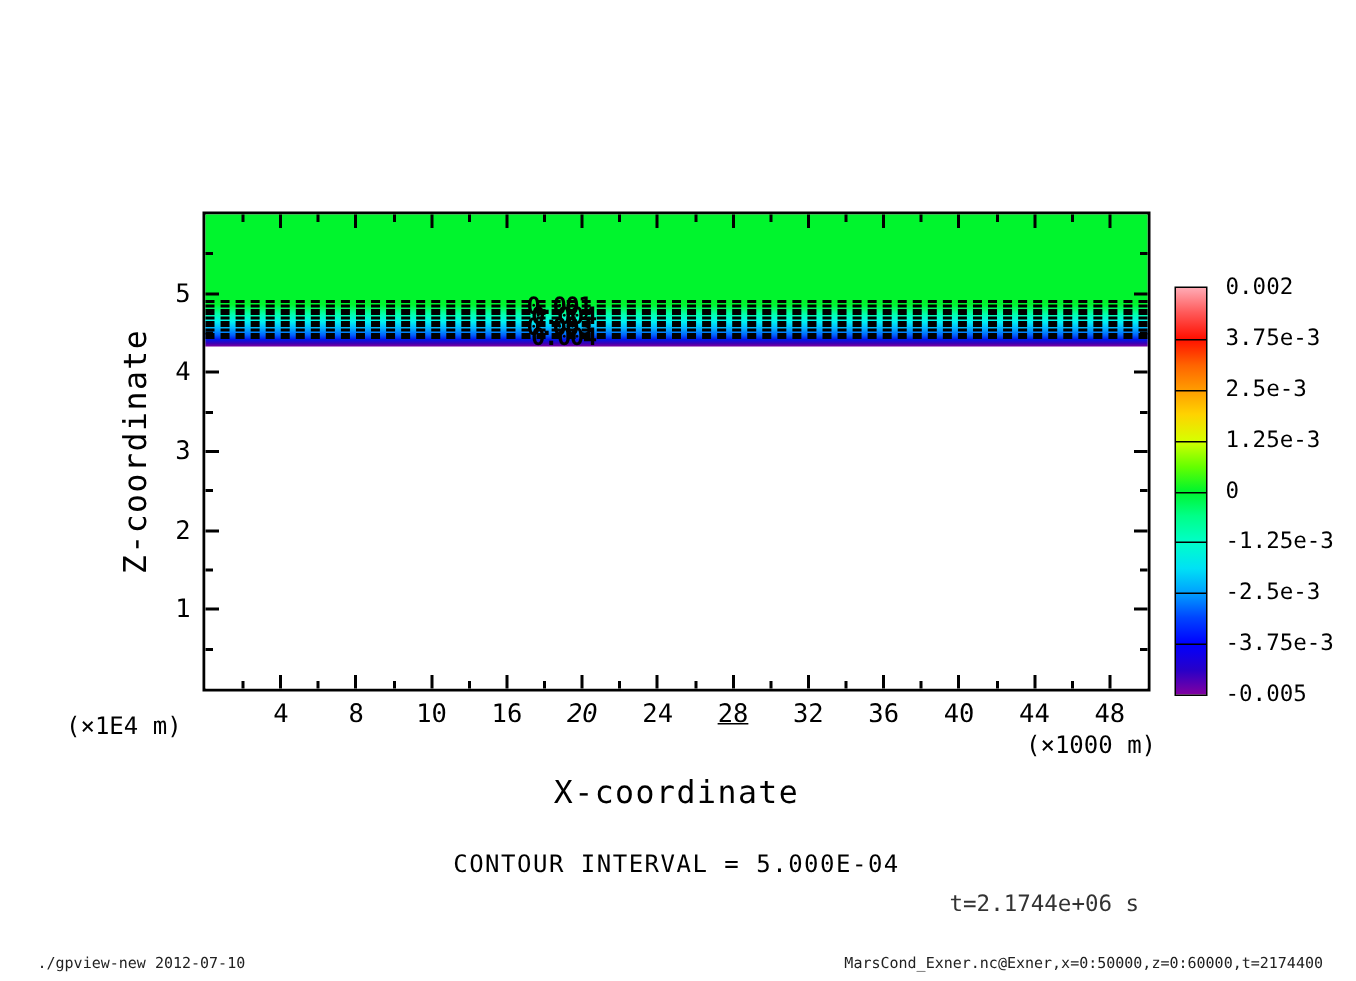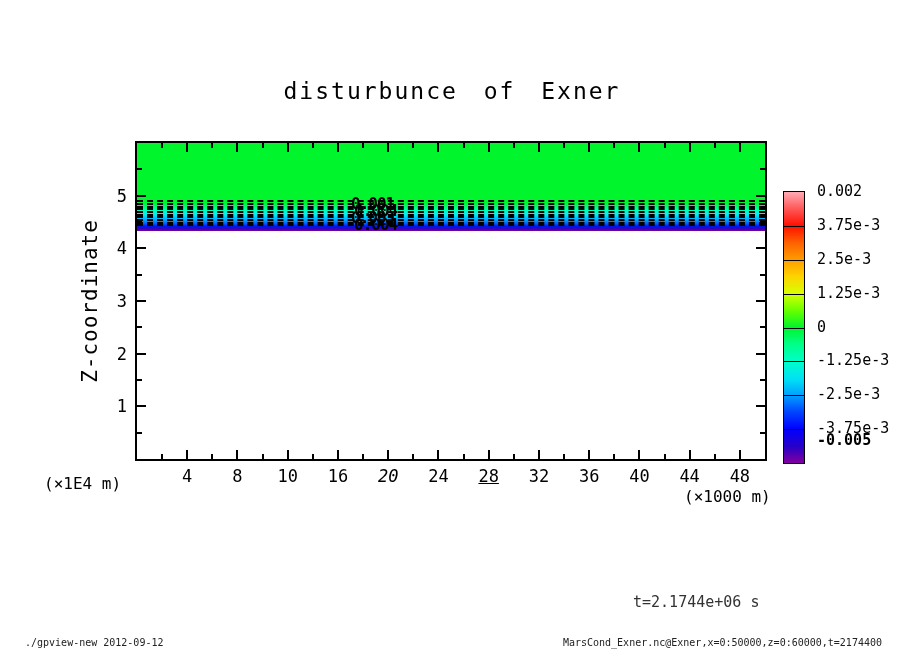--- a/index.html
+++ b/index.html
@@ -44,21 +44,20 @@
   .timetext{position:absolute;left:633px;top:593px;font-size:15px;color:#333;}
   .footer{position:absolute;top:637px;font-size:10px;color:#222;white-space:nowrap;}
   .footer-left{left:25px;}
   .footer-right{right:22px;}
 </style>
 </head>
 <body>
 
 <div id="stage">
 
-  <div class="title">disturbunce of Exner</div>
 
   <div class="ylabel">Z-coordinate</div>
 
   <div class="plot" id="plot">
     <div class="field" id="field" style="background: linear-gradient(rgb(0, 245, 45) 0%, rgb(0, 245, 45) 19%, rgb(0, 255, 168) 21%, rgb(0, 242, 242) 22.6%, rgb(0, 180, 255) 24%, rgb(0, 100, 255) 25.4%, rgb(0, 20, 230) 26.4%, rgb(60, 0, 180) 27.2%, rgb(120, 0, 160) 27.8%, rgb(255, 255, 255) 27.9%, rgb(255, 255, 255) 100%);"></div>
     <div id="contour-label-cluster">
         <div class="clabel" style="left: 214px; top: 54px;">0.001</div>
         <div class="clabel" style="left: 217px; top: 61px;">0.004</div>
         <div class="clabel" style="left: 214px; top: 68px;">0.003</div>
         <div class="clabel" style="left: 217px; top: 75px;">0.004</div>
@@ -140,34 +139,36 @@
       <div class="tick" style="left: 0px; top: 130.667px; width: 5px; height: 2px;"></div>
       <div class="tick" style="left: 623px; top: 130.667px; width: 5px; height: 2px;"></div>
       <div class="tick" style="left: 0px; top: 78px; width: 5px; height: 2px;"></div>
       <div class="tick" style="left: 623px; top: 78px; width: 5px; height: 2px;"></div>
       <div class="tick" style="left: 0px; top: 25.3333px; width: 5px; height: 2px;"></div>
       <div class="tick" style="left: 623px; top: 25.3333px; width: 5px; height: 2px;"></div>
     </div>
 
   <div class="yunit">(×1E4 m)</div>
   <div class="xunit">(×1000 m)</div>
+  <div class="xlabel">X-coordinate</div>
 
   <div class="cbar" id="cbar" style="background: linear-gradient(rgb(255, 170, 180) 0%, rgb(255, 90, 90) 6%, rgb(255, 15, 0) 12.5%, rgb(255, 100, 0) 19%, rgb(255, 155, 0) 25%, rgb(255, 210, 0) 31%, rgb(215, 255, 0) 37.5%, rgb(100, 255, 0) 44%, rgb(0, 245, 45) 50%, rgb(0, 255, 135) 56%, rgb(0, 255, 200) 62.5%, rgb(0, 225, 245) 69%, rgb(0, 160, 255) 75%, rgb(0, 70, 255) 81%, rgb(0, 0, 255) 87.5%, rgb(40, 0, 200) 94%, rgb(130, 0, 160) 100%);">
       <div class="cbar-sep" style="top: 34px;"></div>
       <div class="cbar-sep" style="top: 68px;"></div>
       <div class="cbar-sep" style="top: 102px;"></div>
       <div class="cbar-sep" style="top: 136px;"></div>
       <div class="cbar-sep" style="top: 169px;"></div>
       <div class="cbar-sep" style="top: 203px;"></div>
       <div class="cbar-sep" style="top: 237px;"></div>
     </div>
 
+  <div class="cinterval">CONTOUR INTERVAL = 5.000E-04</div>
   <div class="timetext">t=2.1744e+06 s</div>
 
-  <div class="footer footer-left">./gpview-new  2012-09-12</div>
+  <div class="footer footer-left">./gpview-new  2012-07-10</div>
   <div class="footer footer-right">MarsCond_Exner.nc@Exner,x=0:50000,z=0:60000,t=2174400</div>
 
 <div class="x-tick-label" style="left: 167.24px;">4</div>
     <div class="x-tick-label" style="left: 217.48px;">8</div>
     <div class="x-tick-label" style="left: 267.72px;">10</div>
     <div class="x-tick-label" style="left: 317.96px;">16</div>
     <div class="x-tick-label" style="left: 368.2px; font-style: italic;">20</div>
     <div class="x-tick-label" style="left: 418.44px;">24</div>
     <div class="x-tick-label" style="left: 468.68px; text-decoration: underline;">28</div>
     <div class="x-tick-label" style="left: 518.92px;">32</div>
@@ -181,14 +182,14 @@
     <div class="y-tick-label" style="top: 238.333px;">4</div>
     <div class="y-tick-label" style="top: 185.667px;">5</div>
     <div class="cbar-label" style="top: 182px;">0.002</div>
     <div class="cbar-label" style="top: 215.875px;">3.75e-3</div>
     <div class="cbar-label" style="top: 249.75px;">2.5e-3</div>
     <div class="cbar-label" style="top: 283.625px;">1.25e-3</div>
     <div class="cbar-label" style="top: 317.5px;">0</div>
     <div class="cbar-label" style="top: 351.375px;">-1.25e-3</div>
     <div class="cbar-label" style="top: 385.25px;">-2.5e-3</div>
     <div class="cbar-label" style="top: 419.125px;">-3.75e-3</div>
-    <div class="cbar-label" style="top: 431px; font-weight: bold;">-0.005</div>
+    <div class="cbar-label" style="top: 453px;">-0.005</div>
   </div>
 
 </body></html>

